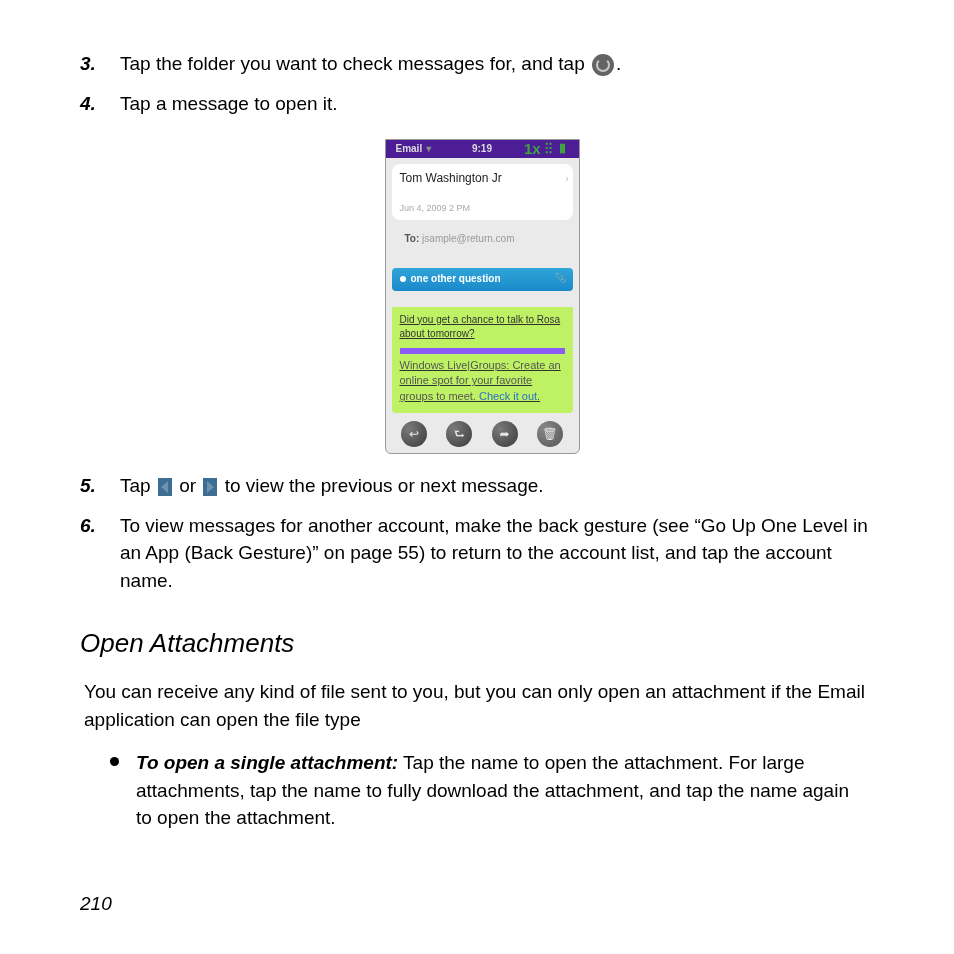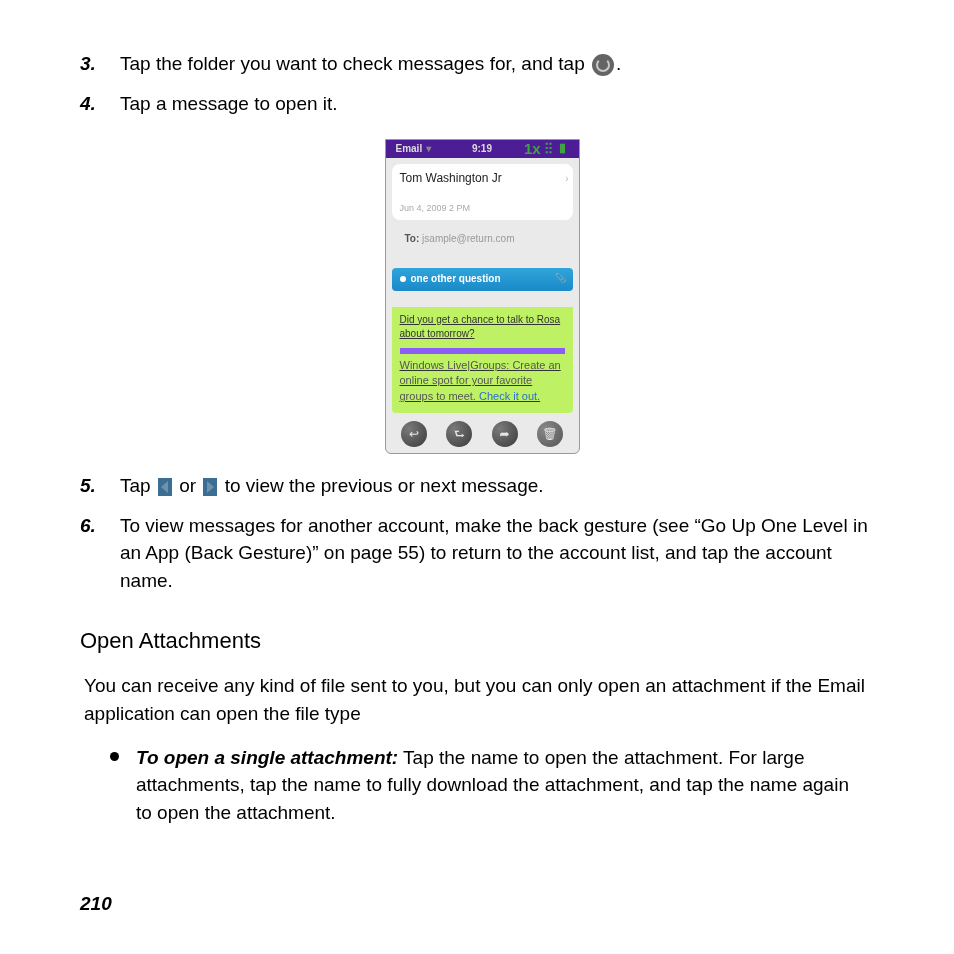--- a/index.html
+++ b/index.html
@@ -111,38 +111,38 @@
   }
   .ph-btn{
     width:26px;height:26px;border-radius:50%;
     background:radial-gradient(circle at 30% 30%,#7a7a7a,#3a3a3a);
     display:flex;align-items:center;justify-content:center;
     color:#e5e5e5;font-size:12px;
   }
   .ph-btn.trash{background:radial-gradient(circle at 30% 30%,#888,#555);}
 
   h2.section{
-    font-weight:normal;
-    font-size:22px;margin:18px 0 10px 0;
+    font-style:italic;font-weight:normal;
+    font-size:26px;margin:18px 0 10px 0;
   }
   p.lead{margin:16px 0 14px 4px;}
   ul.bullets{list-style:none;margin:16px;padding:0;}
   ul.bullets>li{
     position:relative;padding:0 0 0 40px;
   }
   ul.bullets>li::before{
     content:"";position:absolute;left:14px;top:8px;
     width:9px;height:9px;border-radius:50%;background:#000;
   }
   .bi{font-style:italic;font-weight:bold;}
 
   .footer{
     position:absolute;left:80px;right:76px;bottom:36px;
     display:flex;justify-content:space-between;
-    font-style:italic;font-size:19px;font-weight:bold;
+    font-style:italic;font-size:19px;
   }
 </style>
 </head>
 <body>
 
 <ol class="steps">
   <li>
     <span class="num">3.</span>
     <span>Tap the folder you want to check messages for, and tap </span><span class="inline-icon refresh"></span><span>.</span>
   </li>

